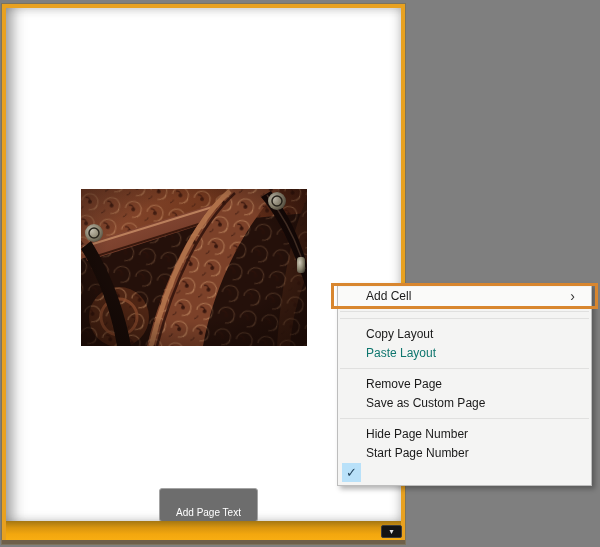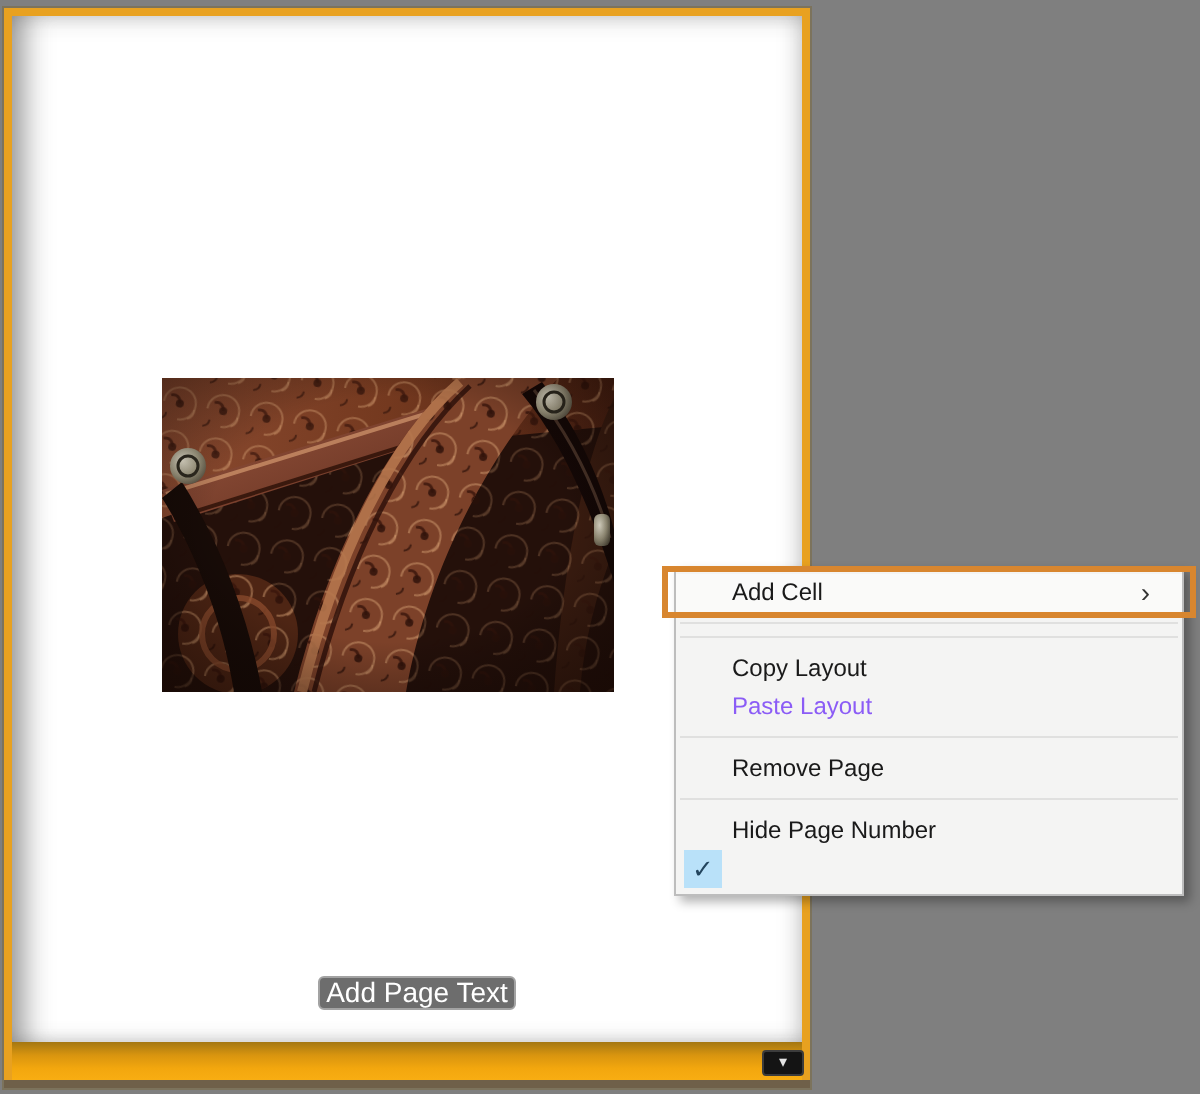--- a/index.html
+++ b/index.html
@@ -50,39 +50,39 @@
   
   .photo-cell{
     position:absolute;left:75px;top:181px;width:226px;height:157px;
     display:block;
   }
 
   
   .add-page-text{
     position:absolute;left:153px;top:480px;width:99px;height:17px;
     background:#6d6d6d;border:1px solid #a3a3a3;border-radius:3px;
-    color:#ffffff;font-size:14px;line-height:15px;text-align:center;
-    padding:0;cursor:pointer;font-family:"Liberation Sans",sans-serif;
+    color:#ffffff;font-size:10px;line-height:15px;text-align:center;
+    padding:16px;cursor:pointer;font-family:"Liberation Sans",sans-serif;
   }
 
   
   .context-menu{
     position:absolute;left:337px;top:283px;width:255px;
     background:#f4f4f3;border:1px solid #bdbdbd;
     box-shadow:3px 3px 5px rgba(0,0,0,.30);
     padding:3px 0;box-sizing:border-box;
   }
   .mi{
     position:relative;height:19px;line-height:19px;
     padding-left:28px;padding-right:22px;
     font-size:12px;color:#1a1a1a;cursor:default;
     white-space:nowrap;
   }
   .mi.first{background:#fafaf9;}
-  .mi.disabled{color:#8b5cf6;}
+  .mi.disabled{color:#0f766e;}
   .mi-sub{
     position:absolute;right:16px;top:0;height:19px;line-height:18px;
     font-size:14px;color:#333;
   }
   .mi-check{
     position:absolute;left:4px;top:0;width:19px;height:19px;
     background:#b9e1f9;
     color:#23455e;font-size:13px;font-weight:bold;
     text-align:center;line-height:19px;
   }
@@ -197,26 +197,32 @@
     </div>
     <div class="mi disabled">
       <span class="mi-label">Paste Layout</span>
     </div>
 
     <div class="menu-sep"></div>
 
     <div class="mi">
       <span class="mi-label">Remove Page</span>
     </div>
+    <div class="mi">
+      <span class="mi-label">Save as Custom Page</span>
+    </div>
 
     <div class="menu-sep"></div>
 
     <div class="mi">
       <span class="mi-label">Hide Page Number</span>
     </div>
     <div class="mi">
+      <span class="mi-label">Start Page Number</span>
+    </div>
+    <div class="mi">
       <span class="mi-check">✓</span>
     </div>
   </div>
 
   <div class="add-cell-highlight"></div>
 
 </div>
 
 </body></html>

